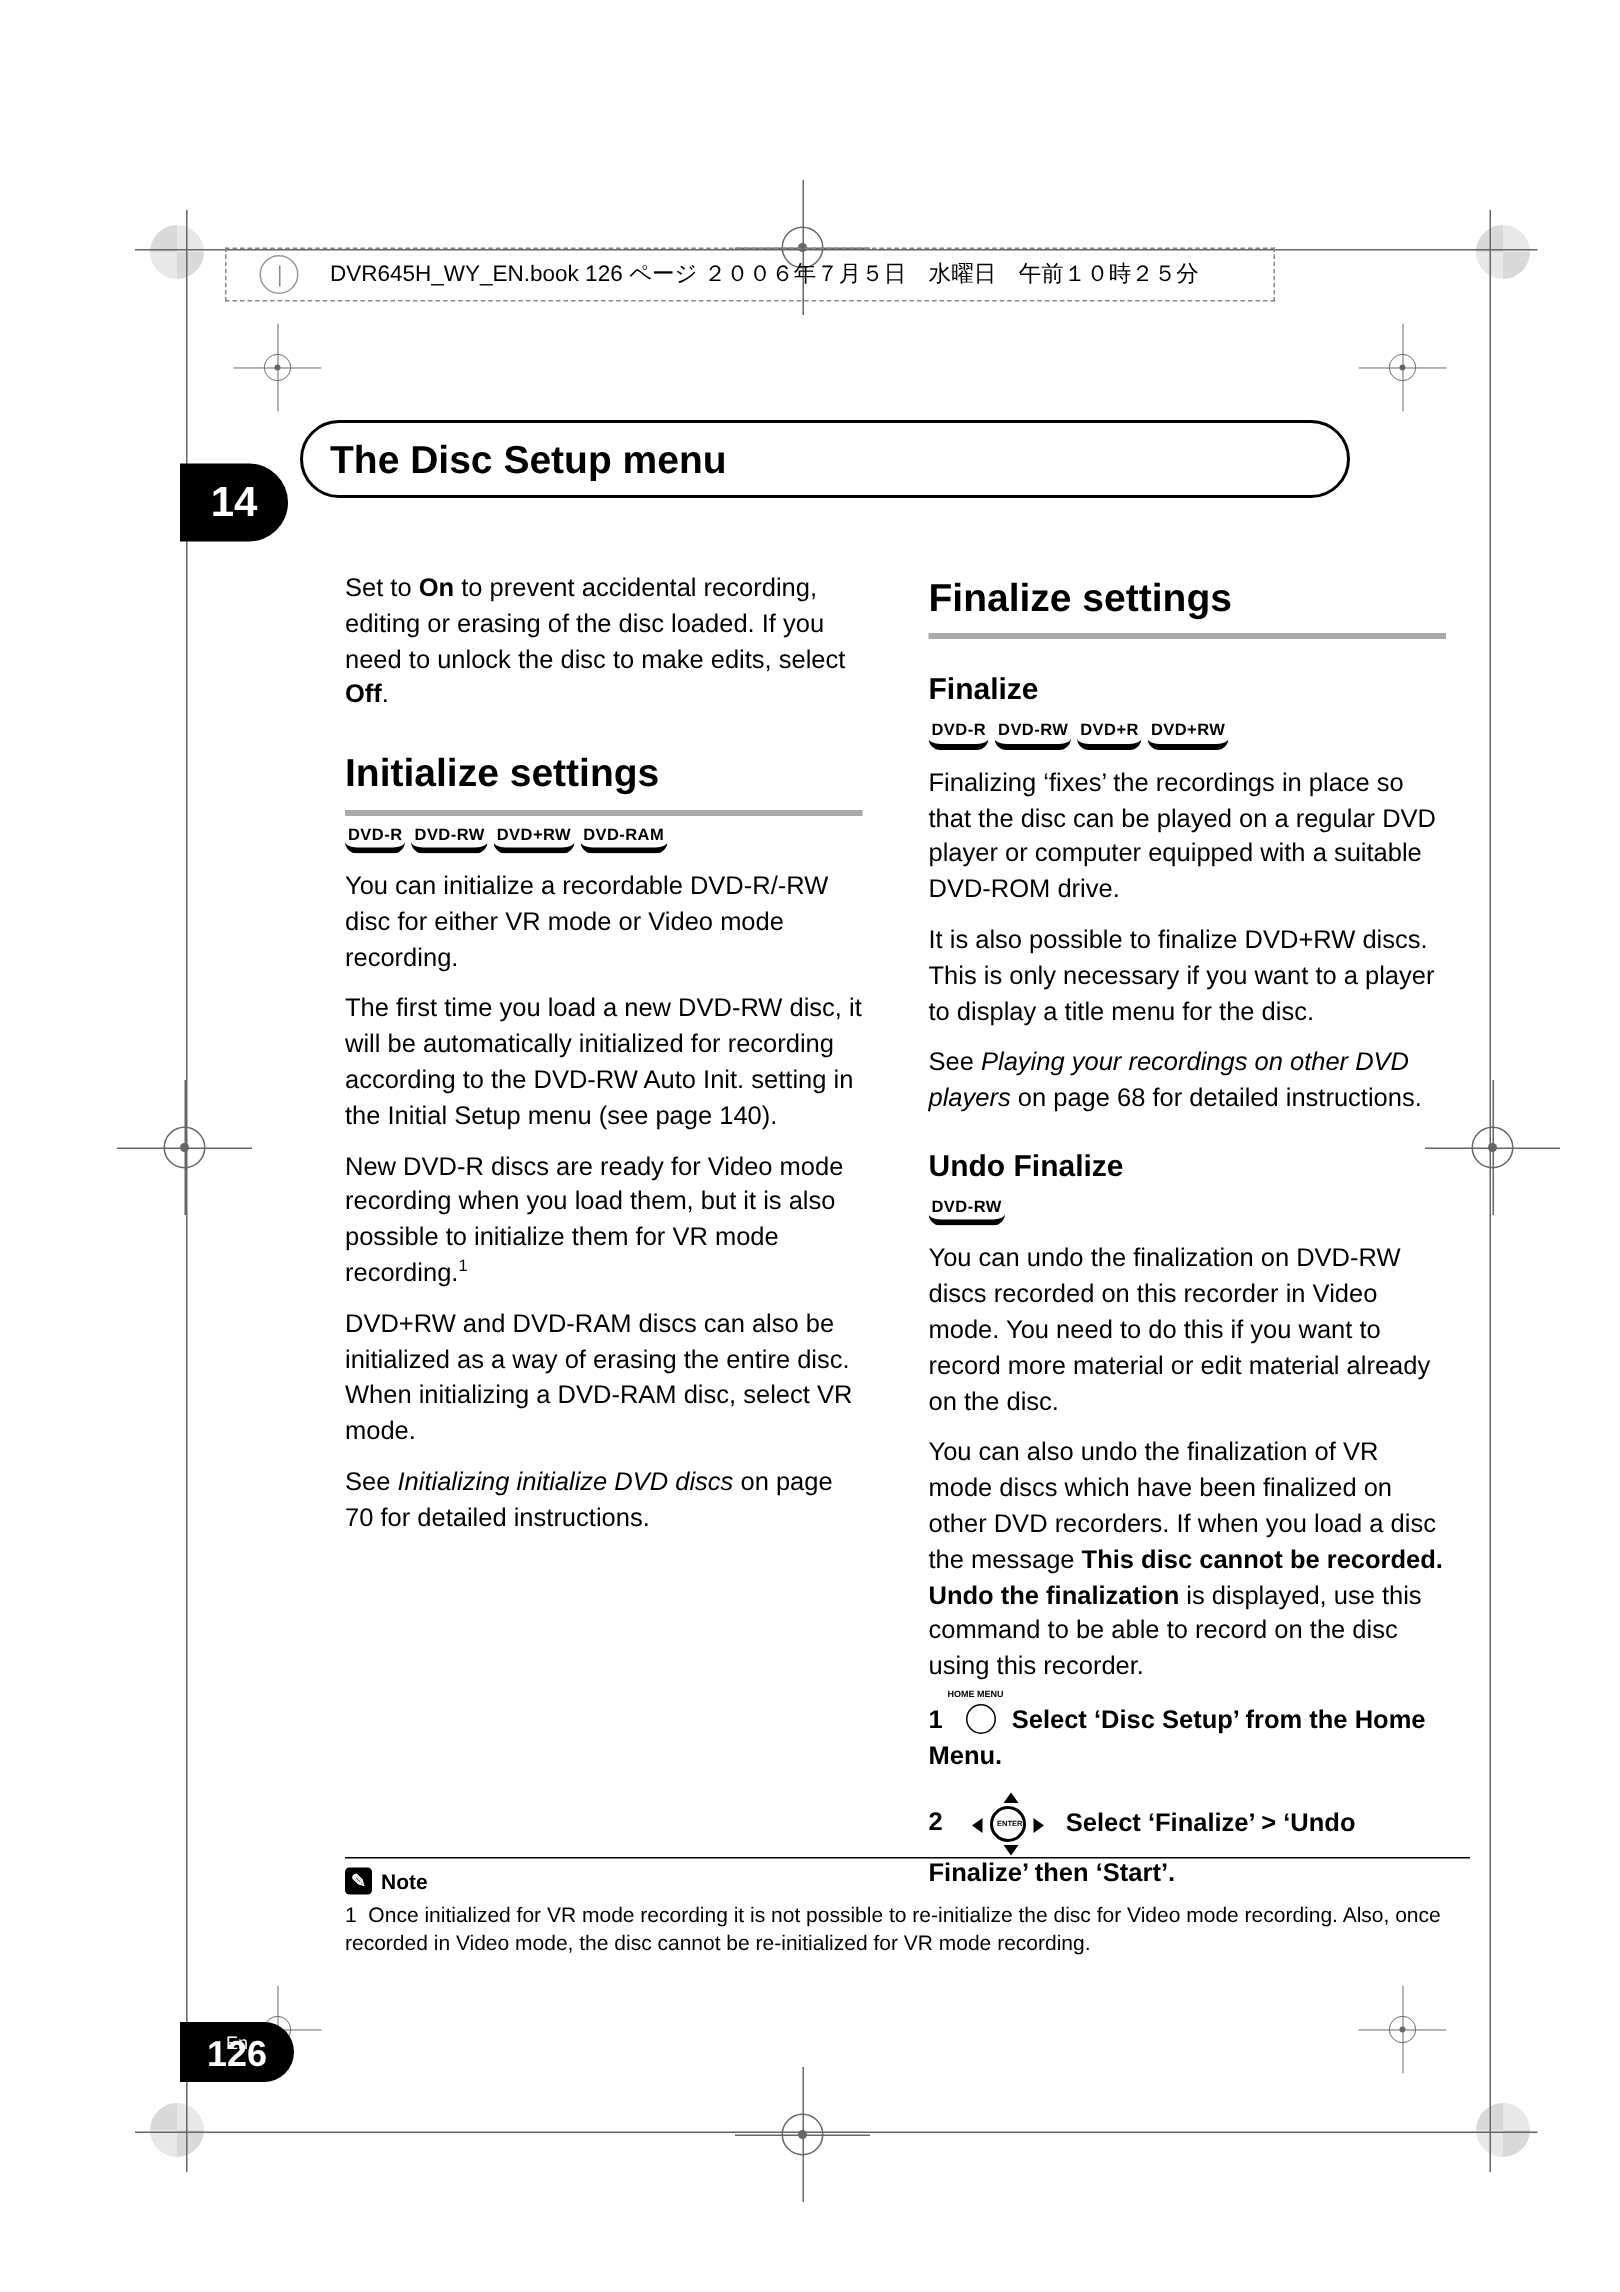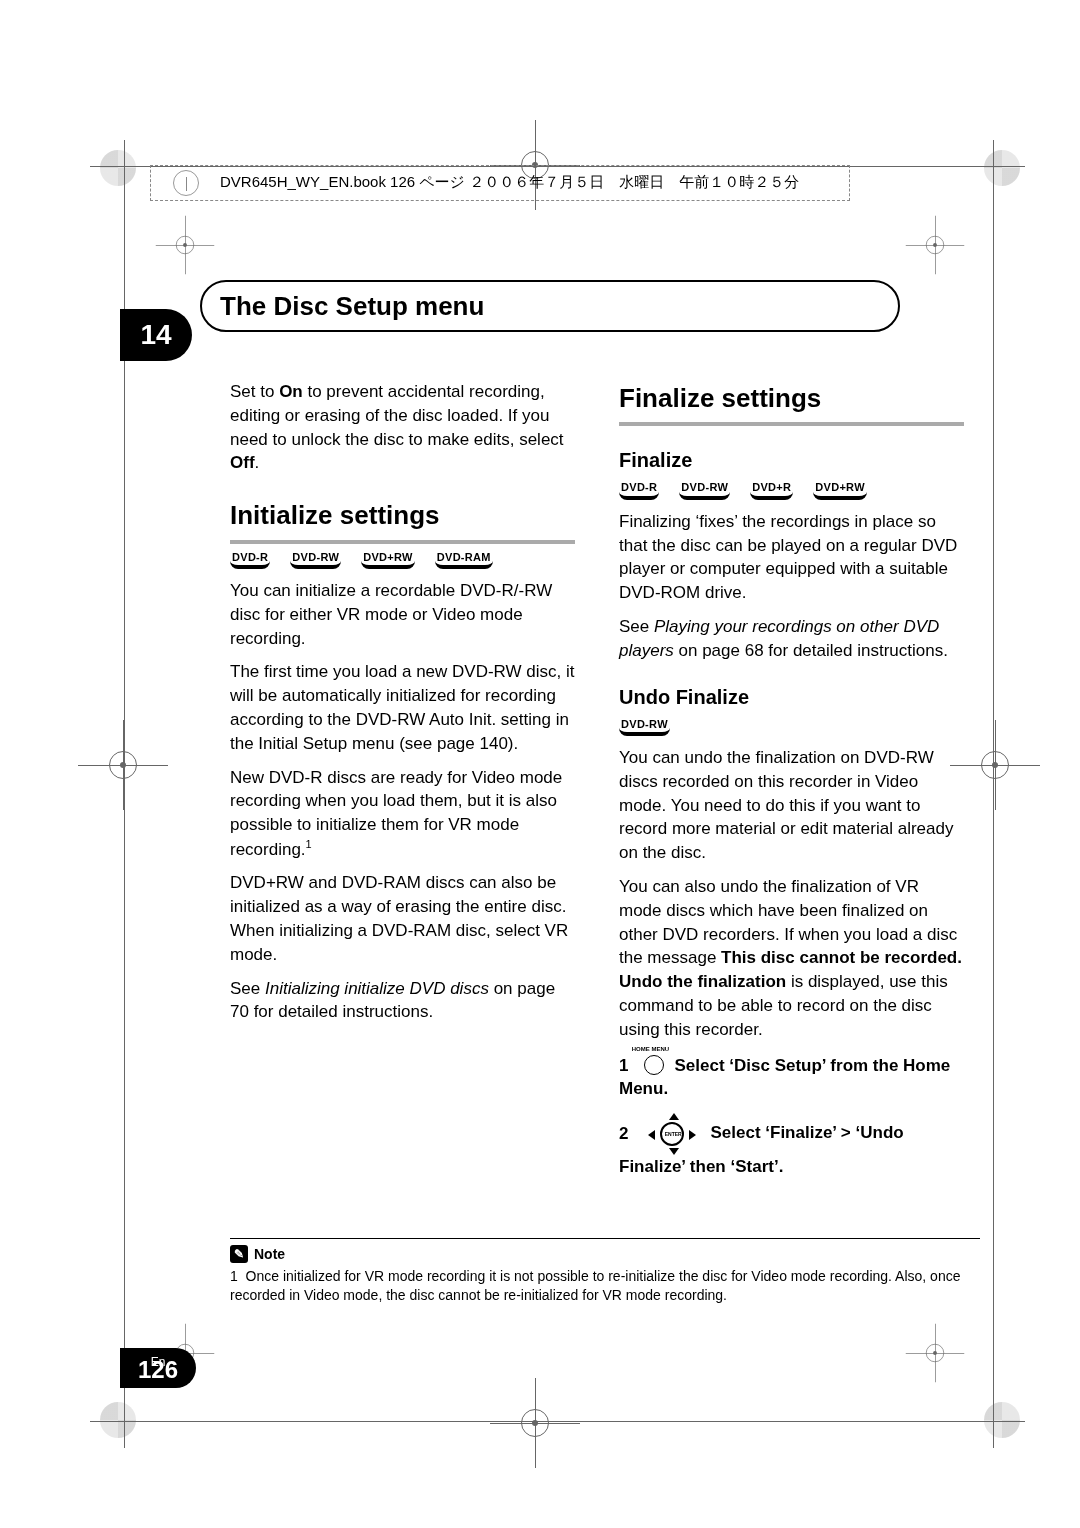--- a/index.html
+++ b/index.html
@@ -100,21 +100,21 @@
     font-weight: bold;
     margin: 22px 0 4px 0;
     border-bottom: 4px solid #aaa;
     padding-bottom: 6px;
   }
   h3.sub {
     font-size: 20px;
     font-weight: bold;
     margin: 20px 0 6px 0;
   }
-  .badges { display: flex; gap: 20px; margin: 6px 0 10px 0; flex-wrap: wrap; }
+  .badges { display: flex; gap: 4px; margin: 6px 0 10px 0; flex-wrap: wrap; }
   .badge {
     font-size: 11px; font-weight: bold; letter-spacing: .3px;
     border-bottom: 4px solid #000;
     border-bottom-left-radius: 8px;
     border-bottom-right-radius: 8px;
     padding: 0 2px 0 2px;
   }
   .b { font-weight: bold; }
   .i { font-style: italic; }
   .sup { font-size: 11px; vertical-align: super; }
@@ -273,20 +273,21 @@
     <h2 class="section" style="margin-top:0;">Finalize settings</h2>
 
     <h3 class="sub">Finalize</h3>
     <div class="badges">
       <span class="badge">DVD-R</span>
       <span class="badge">DVD-RW</span>
       <span class="badge">DVD+R</span>
       <span class="badge">DVD+RW</span>
     </div>
     <div class="para">Finalizing ‘fixes’ the recordings in place so that the disc can be played on a regular DVD player or computer equipped with a suitable DVD-ROM drive.</div>
+    <div class="para">It is also possible to finalize DVD+RW discs. This is only necessary if you want to a player to display a title menu for the disc.</div>
     <div class="para">
       <span>See </span><span class="i">Playing your recordings on other DVD players</span><span> on page 68 for detailed instructions.</span>
     </div>
 
     <h3 class="sub">Undo Finalize</h3>
     <div class="badges">
       <span class="badge">DVD-RW</span>
     </div>
     <div class="para">You can undo the finalization on DVD-RW discs recorded on this recorder in Video mode. You need to do this if you want to record more material or edit material already on the disc.</div>
     <div class="para">

